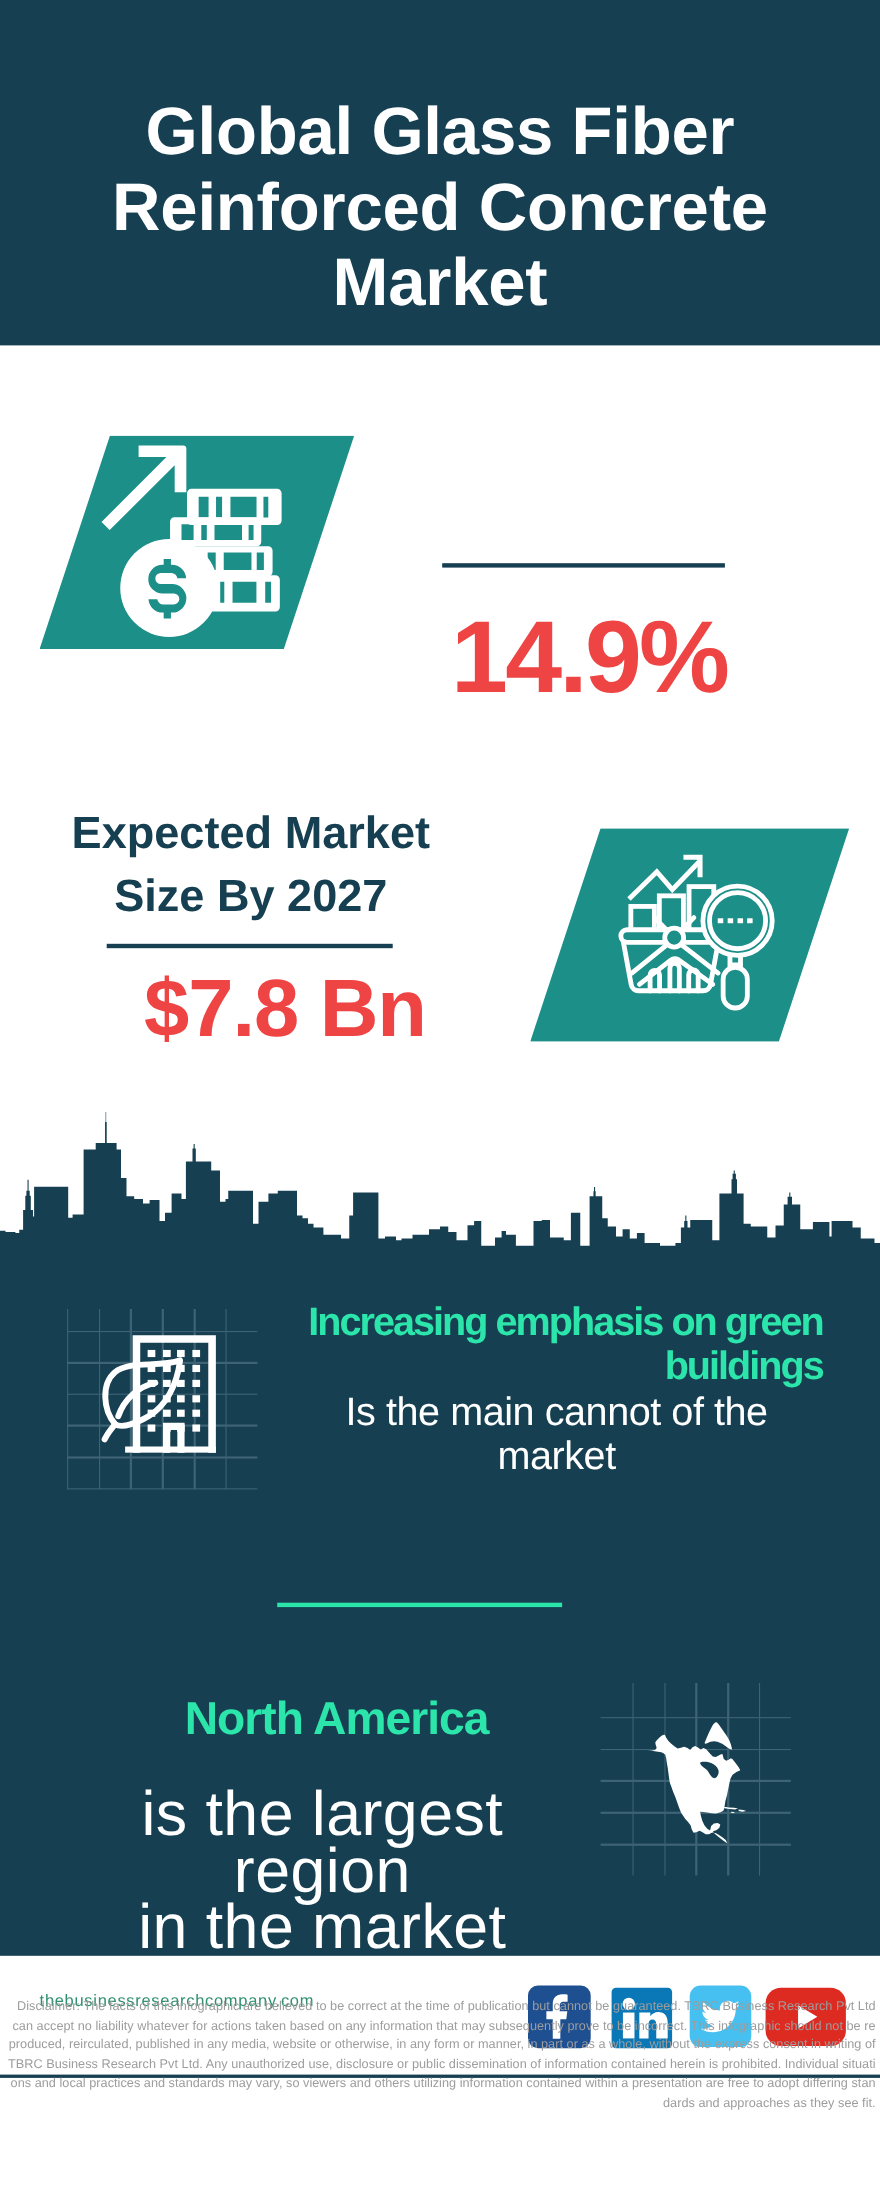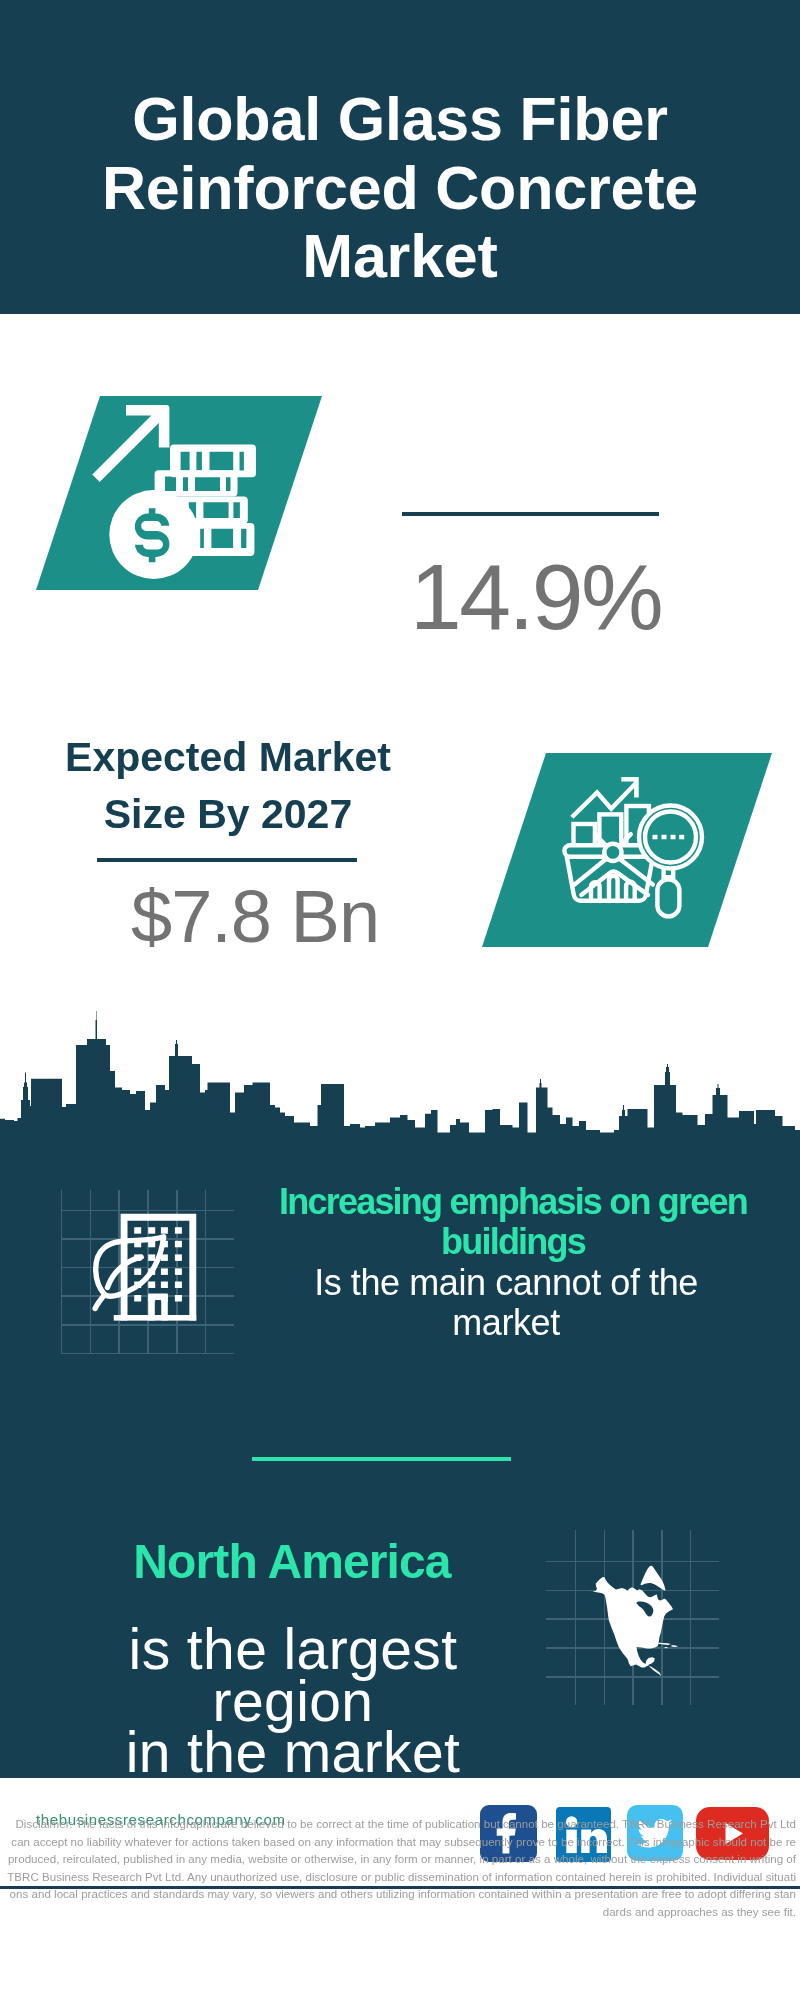--- a/index.html
+++ b/index.html
@@ -12,21 +12,21 @@
   .header-title { position:absolute; left:0; top:0; width:800px; height:376px;
     display:flex; align-items:center; justify-content:center; text-align:center;
     color:#ffffff; font-size:61px; font-weight:bold; line-height:68.6px; letter-spacing:-0.2px;}
 
   
   .para { position:absolute; background:#1c8f88; }
 
   .stat-title { position:absolute; text-align:center; color:#164052; font-weight:bold;
      font-size:41px; line-height:57px; letter-spacing:0px; }
   .stat-rule { position:absolute; height:4px; background:#164052; }
-  .stat-value { position:absolute; color:#737373; font-weight:normal; white-space:nowrap;
+  .stat-value { position:absolute; color:#ef4444; font-weight:bold; white-space:nowrap;
      font-size:93px; line-height:93px; letter-spacing:-2.5px; transform-origin:left top; }
 
   
   .dark { position:absolute; left:0; top:1140px; width:800px; height:638px; background:#164052; }
   .skyline { position:absolute; left:0; top:1010px; width:800px; height:140px; }
 
   .grid-panel { position:absolute; }
   .grid-panel .gl { position:absolute; background:#3d6374; }
 
   .dk-title { position:absolute; text-align:center; color:#2ce5ab; font-weight:bold; }
@@ -164,42 +164,42 @@
     </g>
   </svg>
   <svg width="90" height="90" viewBox="0 0 90 90" style="position:absolute; left:88px; top:1230px;">
     <g fill="none" stroke="#ffffff" stroke-width="5.4" stroke-linecap="round" stroke-linejoin="round">
       <path d="M16.7 64.7 C 5.5 52 4.0 28 16.5 17.5 C 30 6.5 56 13.5 75.7 6.75 C 73 29 63 48 47 57.5 C 37 63.5 23 69 16.7 64.7 Z"></path>
       <path d="M16.7 64.7 C 12.5 69.5 9.5 73.5 7.1 78.5"></path>
       <path d="M19.5 57.5 C 25 41 39 30 53.2 27.1"></path>
     </g>
   </svg>
 
-  <div class="dk-title" style="left:257px; top:1182px; width:512px; font-size:36px; line-height:40.2px; letter-spacing:-1.8px;"><span>Increasing emphasis on green</span><br><span>buildings</span></div>
+  <div class="dk-title" style="left:236px; top:1182px; width:512px; font-size:36px; line-height:40.2px; letter-spacing:-1.8px;text-align:right;"><span>Increasing emphasis on green</span><br><span>buildings</span></div>
   <div class="dk-sub" style="left:250px; top:1263px; width:512px; font-size:36px; line-height:40.2px; letter-spacing:-0.42px;"><span>Is the main cannot of the</span><br><span>market</span></div>
 
   <div class="grid-panel" style="left:0; top:0; width:800px; height:2000px;">
       <div class="gl" style="left:574.7px; top:1530.3px; width:1.5px; height:174.4px;"></div>
       <div class="gl" style="left:603.5px; top:1530.3px; width:1.5px; height:174.4px;"></div>
       <div class="gl" style="left:632.3px; top:1530.3px; width:1.5px; height:174.4px;"></div>
       <div class="gl" style="left:661.1px; top:1530.3px; width:1.5px; height:174.4px;"></div>
       <div class="gl" style="left:689.9px; top:1530.3px; width:1.5px; height:174.4px;"></div>
       <div class="gl" style="left:545.6px; top:1560.6px; width:173.8px; height:1.5px;"></div>
       <div class="gl" style="left:545.6px; top:1589.5px; width:173.8px; height:1.5px;"></div>
       <div class="gl" style="left:545.6px; top:1618.4px; width:173.8px; height:1.5px;"></div>
       <div class="gl" style="left:545.6px; top:1647.3px; width:173.8px; height:1.5px;"></div>
       <div class="gl" style="left:545.6px; top:1676.2px; width:173.8px; height:1.5px;"></div>
   </div>
   <svg width="100" height="120" viewBox="0 0 100 120" style="position:absolute; left:585px; top:1558px;">
     <path fill="#ffffff" fill-rule="evenodd" d="M4.0 32.8 L7.5 33.4 L10.5 33.0 L12.0 31.0 L11.0 28.0 L10.7 25.8 L12.5 23.6 L15.0 21.0 L17.5 19.2 L19.4 19.0 L20.5 21.5 L22.5 24.5 L25.0 27.0 L28.0 29.5 L31.0 31.5 L34.0 30.8 L37.0 30.0 L40.0 31.0 L42.5 32.8 L44.5 30.5 L47.0 29.2 L49.5 30.6 L52.0 32.4 L54.5 31.2 L57.0 32.2 L59.0 34.4 L61.0 36.8 L63.0 38.8 L65.5 39.2 L68.0 38.2 L70.0 37.0 L71.8 36.6 L72.4 39.0 L73.0 41.2 L75.2 42.6 L77.4 41.8 L79.4 40.4 L81.0 41.4 L84.0 45.2 L86.5 48.6 L88.0 51.3 L84.5 53.0 L81.0 55.5 L79.2 58.5 L78.2 62.5 L77.5 66.0 L76.7 70.0 L75.8 74.5 L74.5 79.0 L73.8 83.5 L73.2 86.5 L72.6 88.2 L70.0 89.5 L66.0 90.6 L62.0 90.4 L58.0 89.8 L54.5 89.2 L51.5 89.0 L52.2 93.0 L53.5 97.5 L55.5 101.5 L58.0 104.5 L60.5 106.0 L61.5 102.0 L64.0 99.8 L67.5 99.2 L69.8 100.6 L69.0 103.5 L66.5 105.6 L63.0 107.0 L65.0 109.2 L67.5 111.4 L70.0 113.4 L73.0 115.6 L76.2 118.0 L74.8 114.8 L72.0 112.4 L69.0 110.4 L66.0 108.6 L62.5 107.8 L59.5 109.6 L56.5 109.4 L54.0 108.0 L51.0 106.4 L48.0 107.6 L45.5 108.2 L43.8 105.0 L42.8 101.4 L40.5 98.4 L38.0 95.6 L36.0 92.6 L34.0 89.4 L32.2 85.0 L30.6 80.4 L29.0 75.8 L27.0 71.0 L25.4 66.6 L24.0 62.8 L23.2 58.2 L22.6 53.6 L22.0 49.0 L21.2 44.5 L20.6 40.5 L19.8 37.2 L18.2 35.8 L16.2 34.9 L13.2 34.5 L10.2 34.1 L7.2 33.6 Z M52.0 44.0 C 55.0 43.2 58.5 43.6 61.5 44.8 C 64.5 46.0 67.0 48.0 68.0 50.8 C 68.8 53.2 68.0 55.8 66.6 57.5 C 65.2 59.2 63.2 58.6 61.8 57.0 C 60.2 55.2 59.2 52.6 57.4 50.8 C 55.6 49.0 53.2 47.8 52.0 46.0 C 51.4 45.1 51.3 44.3 52.0 44.0 Z M55.5 26.6 C 57.5 21.2 60.0 15.4 62.5 11.0 C 64.0 8.5 65.5 7.3 66.8 7.8 C 68.6 9.2 70.0 12.0 71.8 14.6 C 73.8 17.6 76.0 20.4 77.6 23.4 C 79.2 26.4 80.0 29.6 80.5 32.5 C 79.0 32.6 77.2 31.4 75.4 30.0 C 73.0 28.0 70.2 26.4 67.2 25.4 C 64.0 24.3 60.5 25.2 57.8 26.8 C 56.9 27.3 55.9 27.4 55.5 26.6 Z M73.5 84.5 l 4.0 0.6 l 5.0 0.2 l 3.4 0.8 l -2.8 0.9 l -4.8 -0.4 l -4.8 -0.8 Z M86.5 87.0 l 4.2 0.5 l 2.6 0.8 l -3.4 0.7 l -3.4 -0.6 Z M80.0 89.0 l 3.2 0.4 l -1.7 0.9 l -2.3 -0.5 Z"></path>
   </svg>
 
   <div class="dk-rule" style="left:252px; top:1457px; width:259px;"></div>
 
-  <div class="dk-title" style="left:77px; top:1537px; width:430px; font-size:48px; line-height:50px; letter-spacing:-0.9px;"><span>North America</span></div>
+  <div class="dk-title" style="left:91px; top:1537px; width:430px; font-size:42px; line-height:50px; letter-spacing:-0.9px;"><span>North America</span></div>
   <div class="dk-sub" style="left:78px; top:1624px; width:430px; font-size:57px; line-height:51.5px; letter-spacing:0.4px;"><span>is the largest region</span><br><span>in the market</span></div>
 
   <div class="src">
     <div>thebusinessresearchcompany.com</div>
   </div>
 
   <div class="social" style="left:480px; top:1805px; width:57px; height:57px; background:#1d4f91; border-radius:9px;">
     <svg width="57" height="57" viewBox="0 0 57 57">
         <path fill="#ffffff" d="M34.8 30.6 l0.95 -7.2 h-6.9 v-4.7 c0 -2.1 0.72 -3.9 3.7 -3.9 h3.45 v-6.5 c-0.6 -0.08 -2.6 -0.26 -4.9 -0.26 c-5.1 0 -8.6 3.1 -8.6 8.8 v6.6 h-5.8 v7.2 h5.8 v17.8 h6.9 v-17.8 Z"></path>
       </svg>

